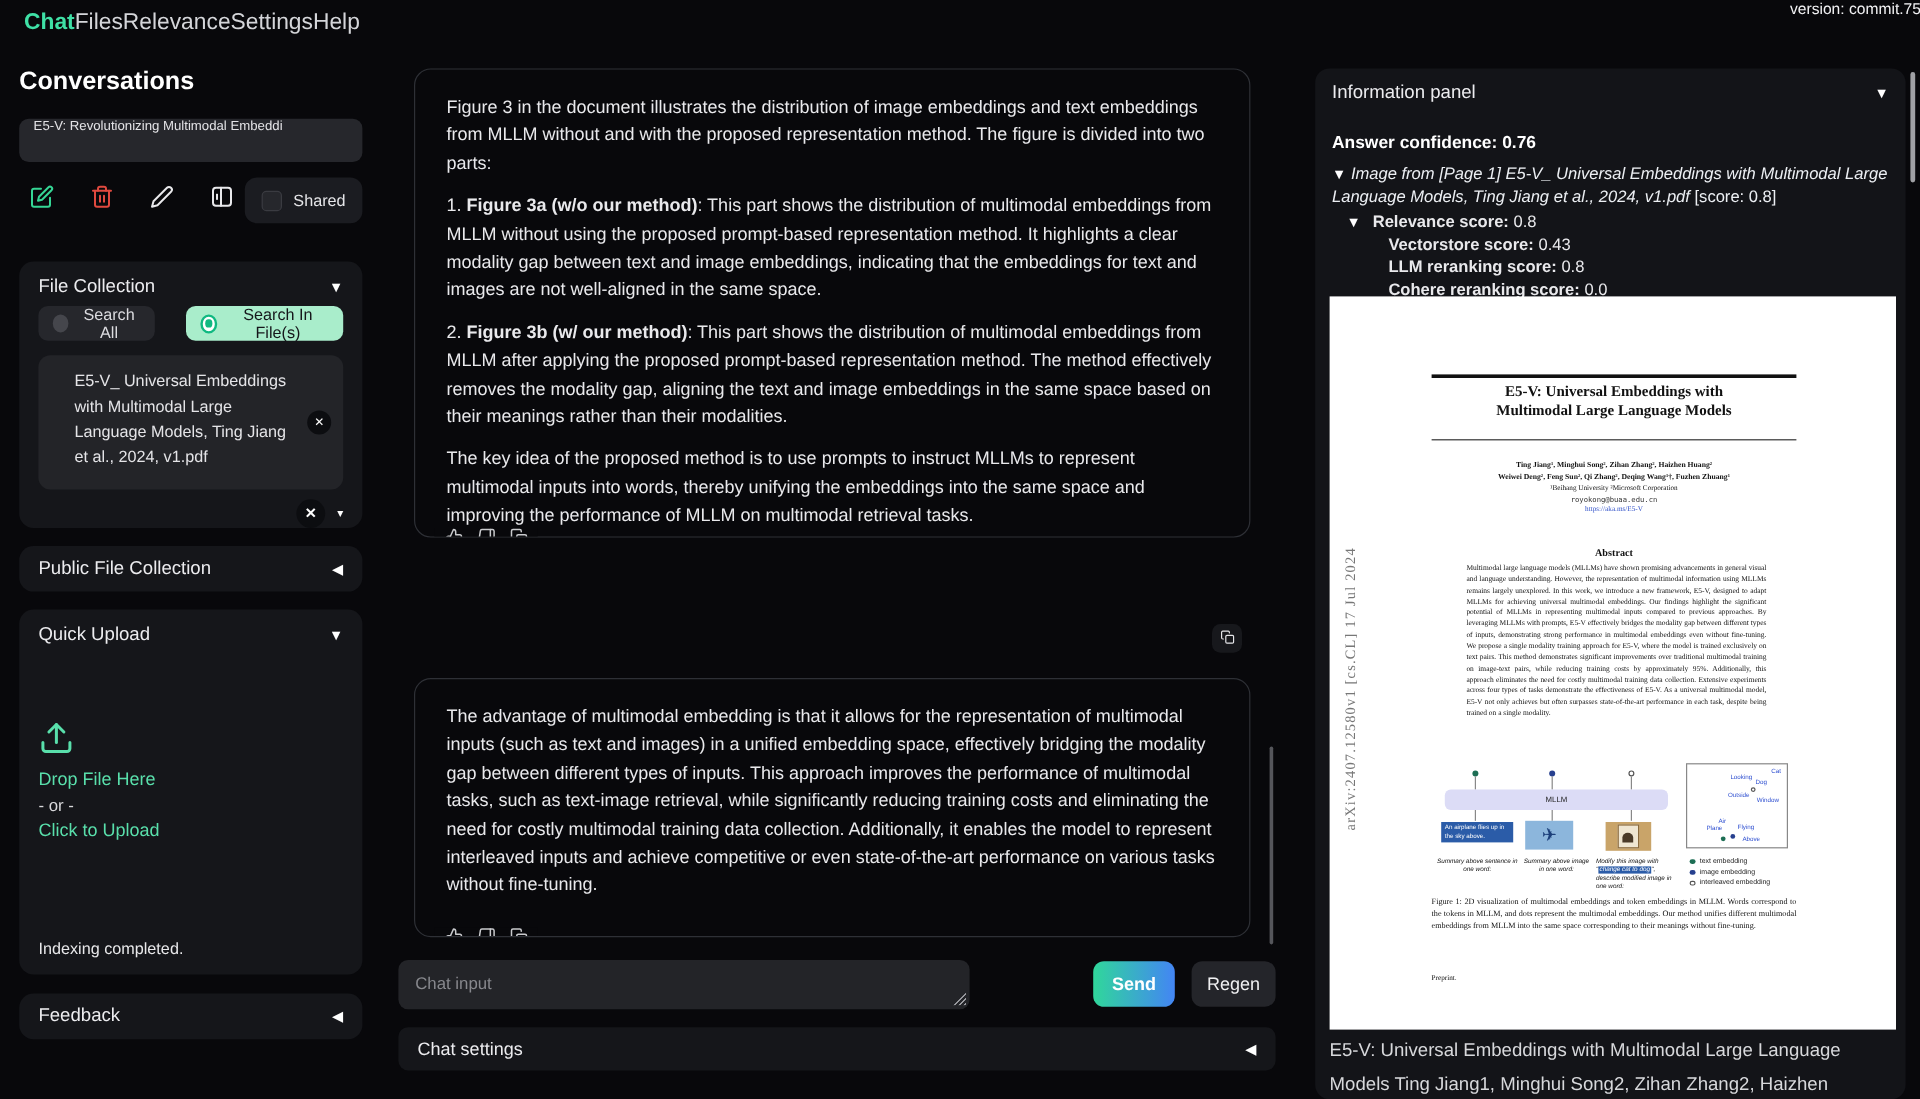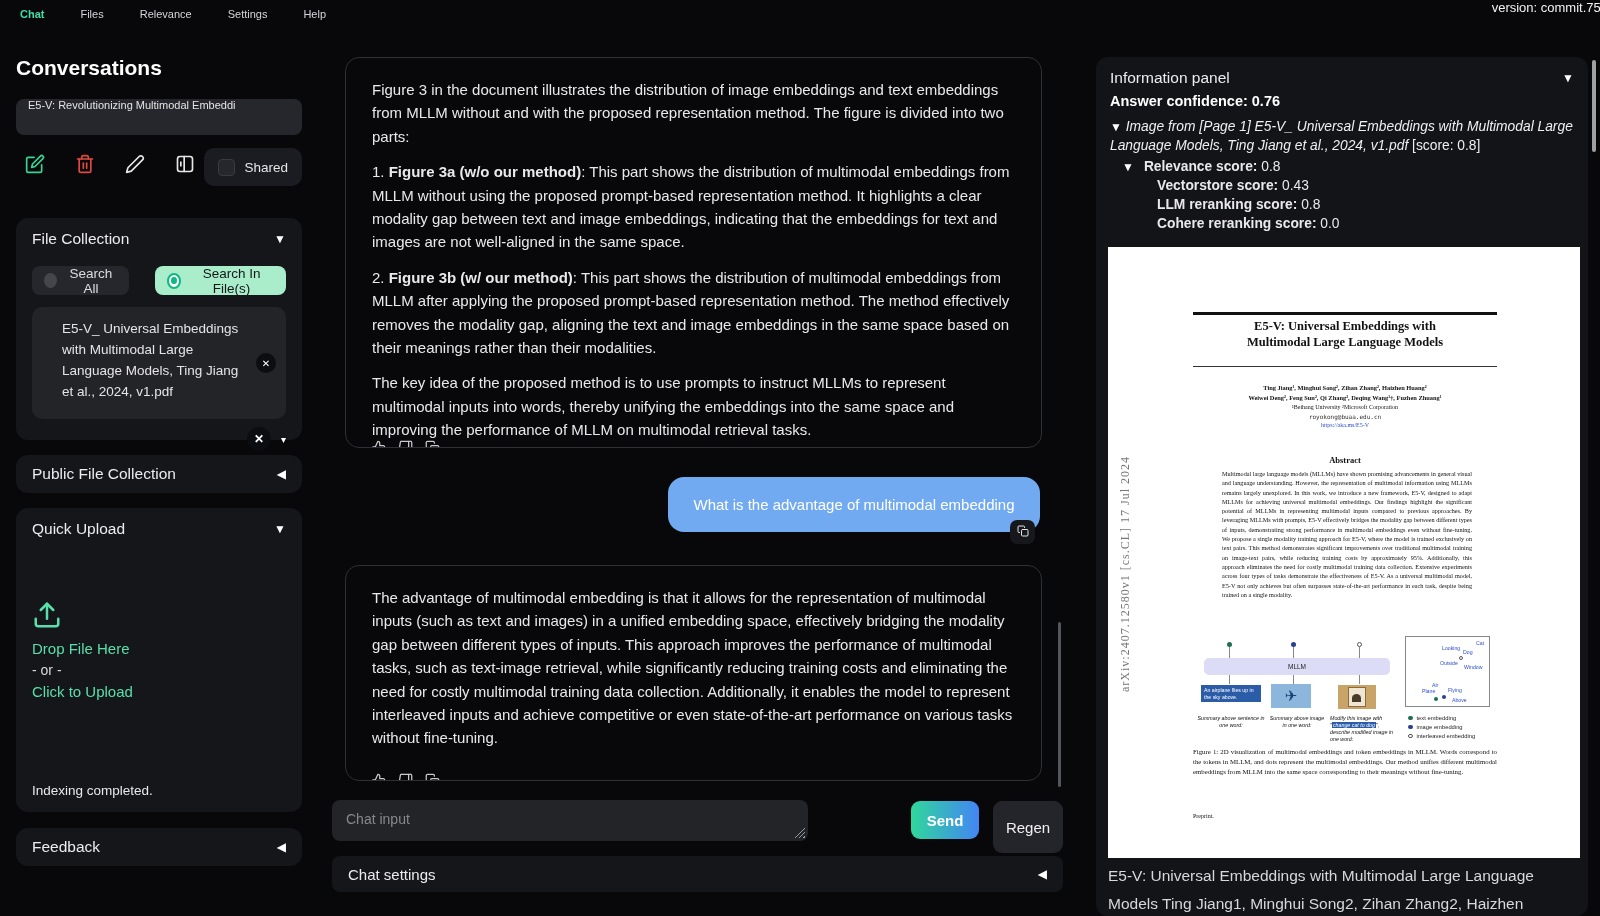--- a/index.html
+++ b/index.html
@@ -1,21 +1,21 @@
 <!DOCTYPE html>
 <html><head>
 <meta charset="utf-8">
 <style>
 *{margin:0;padding:0;box-sizing:border-box}
 html,body{background:#050507}
 .app{position:relative;width:1600px;height:916px;overflow:hidden;background:#08080b;
   font-family:"Liberation Sans",sans-serif;color:#e9e9ec}
 
 
-.nav{position:absolute;left:20px;top:8px;display:flex;gap:36px;font-size:11px;color:#d4d5d9}
+.nav{position:absolute;left:20px;top:8px;display:flex;font-size:19px;color:#d4d5d9}
 .nav .nav-item{cursor:default}
 .nav .active{color:#3fe0a6;font-weight:700}
 .version{position:absolute;top:0;right:-8px;font-size:13px;color:#f2f2f4;white-space:nowrap}
 
 
 .sb-title{position:absolute;left:16px;top:56px;font-size:21px;font-weight:700;color:#fff}
 .conv-box{position:absolute;left:16px;top:99px;width:286px;height:36px;background:#26272c;
   border-radius:8px;border:none;color:#e3e3e6;font-size:11px;padding:0 12px;
   font-family:"Liberation Sans",sans-serif;white-space:nowrap;overflow:hidden;text-overflow:ellipsis}
 .icon-row{position:absolute;left:16px;top:148px;width:286px;height:40px}
@@ -27,21 +27,21 @@
 .btn-split{left:158px;color:#e8e8eb}
 .shared-chip{position:absolute;right:0;top:0;height:38px;background:#1b1c21;border-radius:10px;
   display:flex;align-items:center;gap:9px;padding:0 14px}
 .checkbox{width:17px;height:17px;border-radius:4px;background:#26272c;border:1px solid #3a3b41;cursor:pointer}
 .shared-chip span.lbl{font-size:13.5px;color:#e6e6e9}
 
 .side-panel{position:absolute;left:16px;width:286px;background:#15161a;border-radius:12px;padding:12px 16px}
 .panel-head{display:flex;justify-content:space-between;align-items:center;font-size:15.5px;color:#ececef}
 .caret{font-size:12px;color:#fff;cursor:pointer}
 .fc{top:218px;height:222px}
-.fc-toggles{display:flex;gap:26px;margin-top:18px}
+.fc-toggles{display:flex;gap:26px;margin-top:7px}
 .pill{height:29px;border-radius:8px;display:flex;align-items:center;gap:8px;padding:0 12px;
   font-size:13.5px;border:none;cursor:pointer}
 .pill-dark{background:#26272c;color:#dcdce0}
 .radio-dark{width:15px;height:15px;border-radius:50%;background:#45464c}
 .pill-mint{background:#a9edcb;color:#15161a}
 .radio-mint{width:16px;height:16px;border-radius:50%;background:#fff;border:2px solid #10b981;position:relative}
 .radio-mint::after{content:"";position:absolute;inset:2.5px;border-radius:50%;background:#10b981}
 .file-box{margin-top:12px;background:#232428;border-radius:10px;padding:12px 34px 12px 30px;
   font-size:13.5px;line-height:1.55;color:#e4e4e7;position:relative;height:112px}
 .close-chip{position:absolute;width:20px;height:20px;border-radius:50%;background:#0c0d10;color:#fff;
@@ -81,31 +81,31 @@
 .input-wrap{position:absolute;left:332px;top:800px;width:476px;height:41px}
 .chat-input{width:100%;height:100%;background:#232428;border:none;border-radius:8px;resize:none;
   padding:11px 14px;font-size:14px;color:#e8e8ea;font-family:"Liberation Sans",sans-serif}
 .chat-input::placeholder{color:#87888d}
 .resize-handle{position:absolute;right:3px;bottom:3px;width:11px;height:11px;
   background:repeating-linear-gradient(135deg,transparent 0 2px,#9a9ba0 2px 3px);
   clip-path:polygon(100% 0,100% 100%,0 100%)}
 .send-btn{position:absolute;left:911px;top:801px;width:68px;height:38px;border:none;border-radius:9px;
   background:linear-gradient(90deg,#30d79b,#4385f4);color:#fff;font-size:15px;font-weight:700;cursor:pointer;
   font-family:"Liberation Sans",sans-serif}
-.regen-btn{position:absolute;left:993px;top:801px;width:70px;height:52px;border:none;border-radius:9px;
+.regen-btn{position:absolute;left:993px;top:801px;width:70px;height:38px;border:none;border-radius:9px;
   background:#24252a;color:#f0f0f2;font-size:15px;cursor:pointer;font-family:"Liberation Sans",sans-serif}
 .settings-bar{position:absolute;left:332px;top:856px;width:731px;height:36px;background:#15161a;
   border-radius:8px;display:flex;align-items:center;justify-content:space-between;padding:0 16px;cursor:pointer}
 .settings-bar .lbl{font-size:15px;color:#ececef}
 
 
 .info{position:absolute;left:1096px;top:57px;width:492px;height:859px;background:#131418;
   border-radius:12px;padding:12px 14px}
 .info-head{display:flex;justify-content:space-between;align-items:center;font-size:15.5px;color:#ececef}
-.confidence{margin-top:6px;font-size:14.5px;font-weight:700;color:#fff}
+.confidence{margin-top:24px;font-size:14.5px;font-weight:700;color:#fff}
 .cite{margin-top:9px;font-size:13.8px;line-height:1.35;color:#eceff3}
 .cite .it{font-style:italic}
 .score-row{margin-top:4px;padding-left:12px;font-size:13.8px;display:flex;gap:10px;align-items:baseline}
 .score-row b{font-weight:700}
 .subscores{padding-left:47px;font-size:13.8px;line-height:1.38;margin-top:2px}
 .subscores b{font-weight:700}
 
 
 .pdf{position:absolute;left:12px;top:190px;width:472px;height:611px;background:#fff;color:#111;
   font-family:"Liberation Serif",serif;overflow:hidden}
@@ -285,23 +285,20 @@
               <path d="M10 15v4a3 3 0 0 0 3 3l4-9V2H5.72a2 2 0 0 0-2 1.7l-1.38 9a2 2 0 0 0 2 2.3z"></path>
               <path d="M17 2h2.67A2.31 2.31 0 0 1 22 4v7a2.31 2.31 0 0 1-2.33 2H17"></path>
             </svg></span></button>
       <button class="act"><span><svg viewBox="0 0 24 24" fill="none" stroke="currentColor" stroke-width="2" stroke-linecap="round" stroke-linejoin="round">
               <rect x="9" y="9" width="13" height="13" rx="2"></rect>
               <path d="M5 15H4a2 2 0 0 1-2-2V4a2 2 0 0 1 2-2h9a2 2 0 0 1 2 2v1"></path>
             </svg></span></button>
     </div>
   </div>
 
-  <div class="bubble">
-    <span>What is the advantage of multimodal embedding</span>
-  </div>
   <button class="bubble-copy">
     <span><svg viewBox="0 0 24 24" fill="none" stroke="currentColor" stroke-width="2" stroke-linecap="round" stroke-linejoin="round">
           <rect x="9" y="9" width="13" height="13" rx="2"></rect>
           <path d="M5 15H4a2 2 0 0 1-2-2V4a2 2 0 0 1 2-2h9a2 2 0 0 1 2 2v1"></path>
         </svg></span>
   </button>
 
   <div class="card card2">
     <p>The advantage of multimodal embedding is that it allows for the representation of multimodal inputs (such as text and images) in a unified embedding space, effectively bridging the modality gap between different types of inputs. This approach improves the performance of multimodal tasks, such as text-image retrieval, while significantly reducing training costs and eliminating the need for costly multimodal training data collection. Additionally, it enables the model to represent interleaved inputs and achieve competitive or even state-of-the-art performance on various tasks without fine-tuning.</p>
     <div class="actions">

